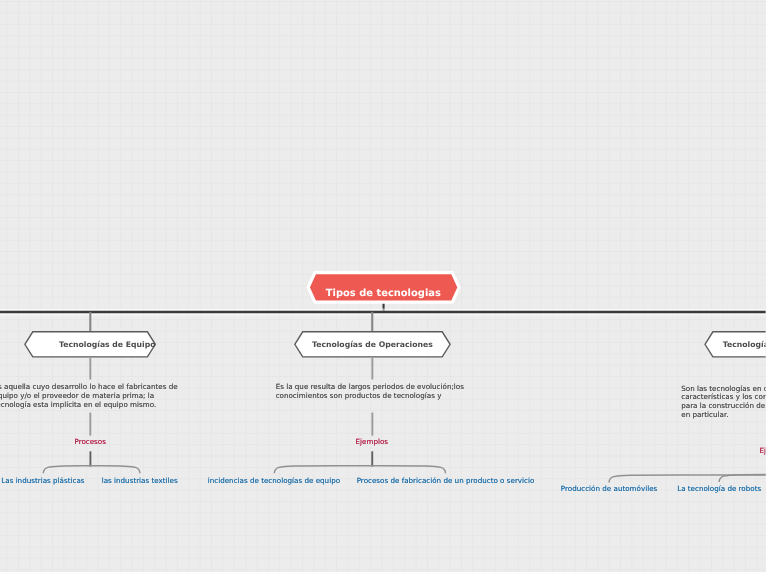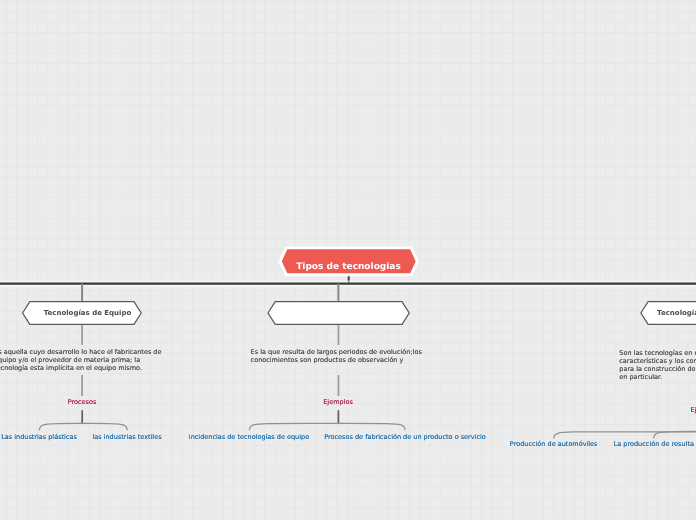--- a/index.html
+++ b/index.html
@@ -75,46 +75,49 @@
       <path d="M249.4,430.2 C249.4,427.6 250.4,425.9 253.5,424.9 C259,423.2 270,423.4 327.2,423.4 C384.4,423.4 395.4,423.2 400.9,424.9 C404,425.9 405,427.6 405,430.2"></path>
       <path d="M553.7,438.6 C553.7,436 554.7,434.3 557.8,433.3 C563.3,431.6 575,431.8 640,431.8 L860,431.8"></path>
       <path d="M653.8,438.2 C653.8,435.6 654.8,433.9 657.9,432.9 C663.4,431.2 675,431.4 740,431.4 L900,431.4"></path>
     </g>
   </svg>
 
   <div class="node root-node" style="left:279px;top:247px;width:139px;height:28px;">
     <div class="hex-label">Tipos de tecnologias</div>
   </div>
 
-  <div class="node branch-node" style="left:28px;top:301px;width:119px;height:24px;">
+  <div class="node branch-node" style="left:38px;top:301px;width:119px;height:24px;">
     <div class="hex-label">Tecnologías de Equipo</div>
   </div>
   <div class="desc" style="left:-5.9px;top:349px;width:200px;">
     <div class="descline">Es aquella cuyo desarrollo lo hace el fabricantes de</div>
     <div class="descline">equipo y/o el proveedor de materia prima; la</div>
     <div class="descline">tecnología esta implícita en el equipo mismo.</div>
   </div>
   <div class="ex-label" style="left:82px;top:398px;">Procesos</div>
   <div class="leaf" style="left:39px;top:433px;">Las industrias plásticas</div>
   <div class="leaf" style="left:127px;top:433px;">las industrias textiles</div>
 
+  <div class="node branch-node" style="left:268px;top:301px;width:141px;height:24px;">
+    <div class="hex-label">Tecnologías de Operaciones</div>
+  </div>
   <div class="desc" style="left:250.6px;top:349px;width:200px;">
     <div class="descline">Es la que resulta de largos periodos de evolución;los</div>
-    <div class="descline">conocimientos son productos de observación y</div>
+    <div class="descline">conocimientos son productos de tecnologías y</div>
   </div>
   <div class="ex-label" style="left:338px;top:398px;">Ejemplos</div>
   <div class="leaf" style="left:249px;top:433px;">incidencias de tecnologías de equipo</div>
   <div class="leaf" style="left:405px;top:433px;">Procesos de fabricación de un producto o servicio</div>
 
   <div class="node branch-node" style="left:640.9px;top:301.6px;width:128.8px;height:22.8px;">
     <div class="hex-label">Tecnologías de Producto</div>
   </div>
   <div class="desc" style="left:619.3px;top:350px;width:200px;">
     <div class="descline">Son las tecnologías en cuyas</div>
     <div class="descline">características y los conocimientos son</div>
     <div class="descline">para la construcción de un producto</div>
     <div class="descline">en particular.</div>
   </div>
   <div class="ex-label" style="left:705.3px;top:406px;">Ejemplos</div>
   <div class="leaf" style="left:553.7px;top:440px;">Producción de automóviles</div>
-  <div class="leaf" style="left:653.8px;top:440px;">La producción de resulta</div>
+  <div class="leaf" style="left:653.8px;top:440px;">La tecnología de robots</div>
 
 </div>
 
 </body></html>

